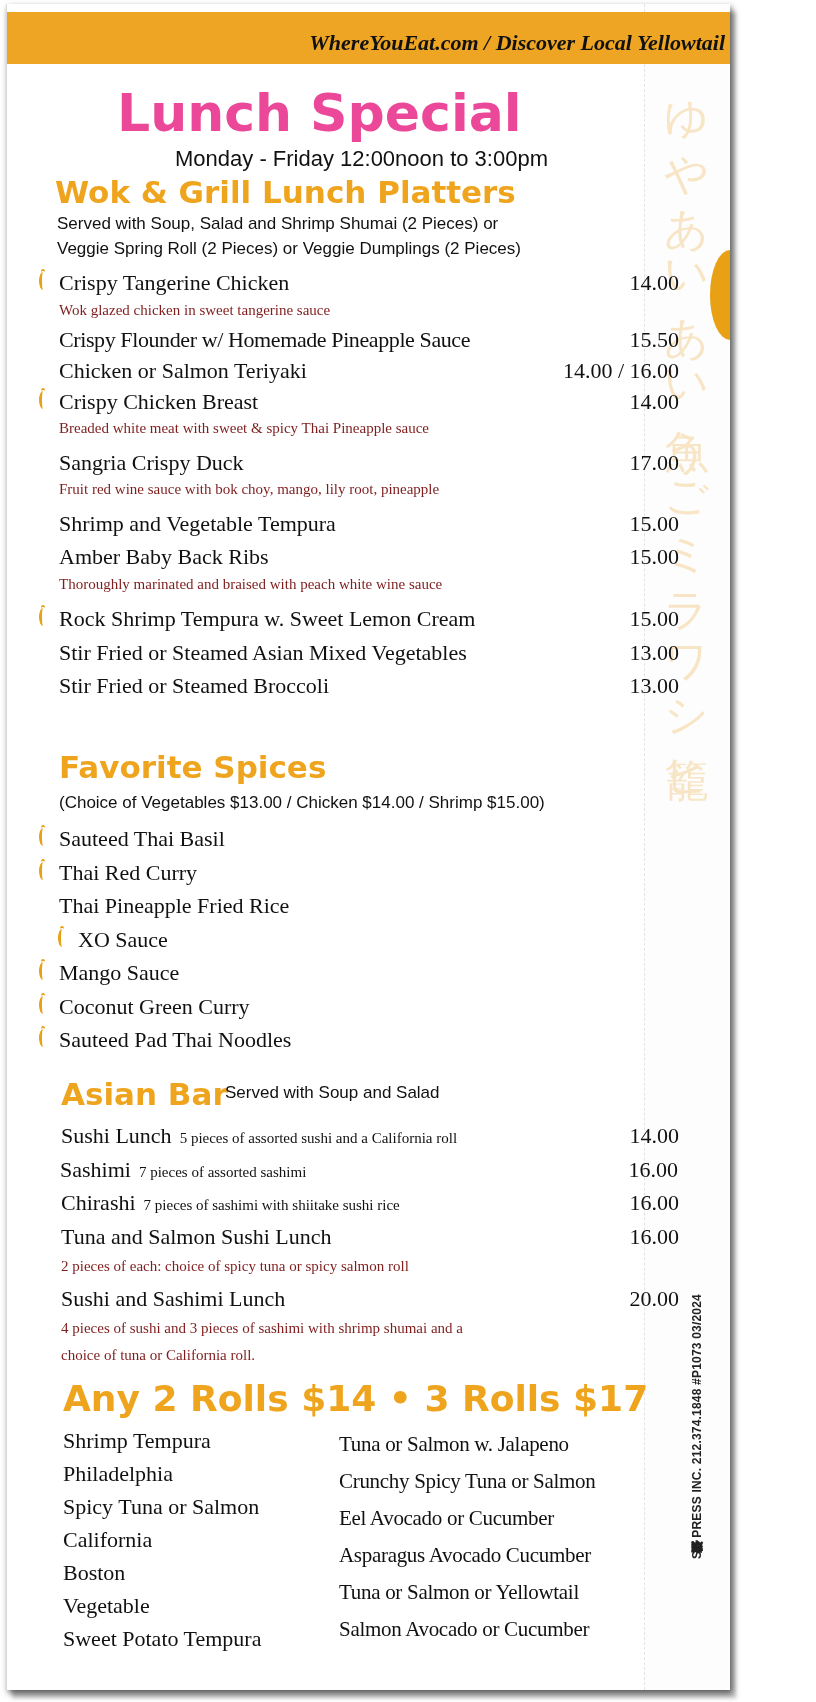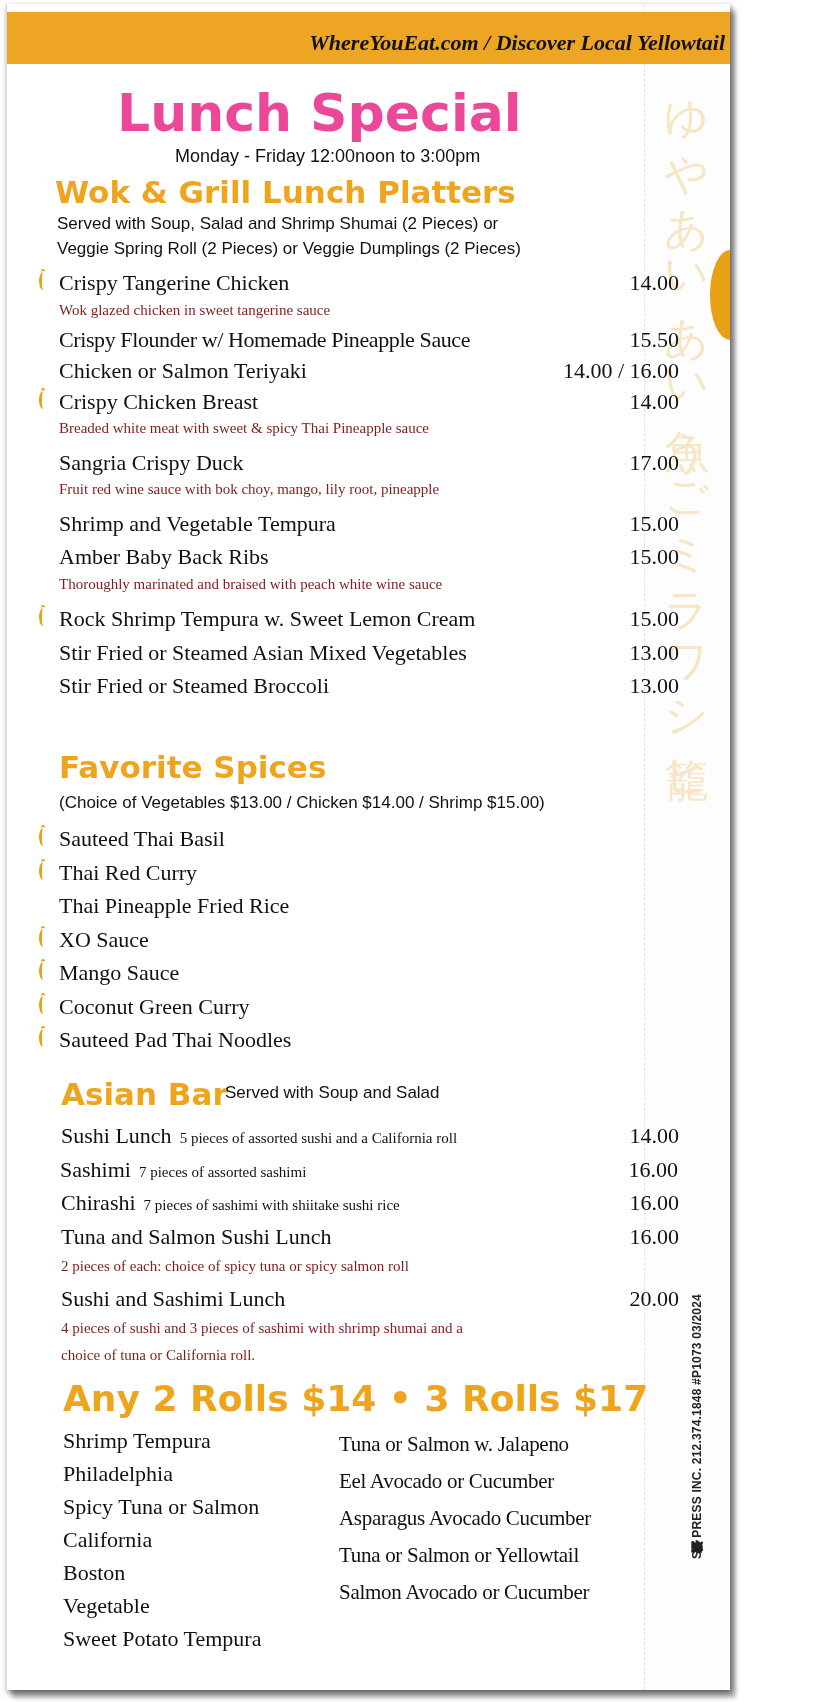--- a/index.html
+++ b/index.html
@@ -45,21 +45,21 @@
     font-size: 22px; color: #111; white-space: nowrap;
   }
 
   .title {
     position: absolute; left: 110px; top: 70px; width: 420px;
     font-family: "DejaVu Sans", sans-serif; font-weight: bold;
     font-size: 52px; color: #ec4899; letter-spacing: 0px; line-height: 60px; margin-top: 9px;
   }
   .hours {
     position: absolute; left: 168px; top: 142px;
-    font-family: "Liberation Sans", sans-serif; font-size: 18px; color: #111;
+    font-family: "Liberation Sans", sans-serif; font-size: 22px; color: #111;
   }
 
   .section-title {
     position: absolute; font-family: "DejaVu Sans", sans-serif; font-weight: bold;
     color: #efa41e; white-space: nowrap;
   }
   .sans-note {
     position: absolute; font-family: "Liberation Sans", sans-serif; font-size: 17px;
     color: #111; line-height: 26px; white-space: nowrap;
   }
@@ -170,21 +170,21 @@
     <span class="chili"></span>
     <span class="name">Sauteed Thai Basil</span>
   </div>
   <div class="row" style="top:856px;">
     <span class="chili"></span>
     <span class="name">Thai Red Curry</span>
   </div>
   <div class="row" style="top:889px;">
     <span class="name">Thai Pineapple Fried Rice</span>
   </div>
-  <div class="row" style="top:923px;">
+  <div class="row" style="top:923px;margin-left:19px;">
     <span class="chili"></span>
     <span class="name">XO Sauce</span>
   </div>
   <div class="row" style="top:956px;">
     <span class="chili"></span>
     <span class="name">Mango Sauce</span>
   </div>
   <div class="row" style="top:990px;">
     <span class="chili"></span>
     <span class="name">Coconut Green Curry</span>
@@ -227,18 +227,19 @@
     <div>Shrimp Tempura</div>
     <div>Philadelphia</div>
     <div>Spicy Tuna or Salmon</div>
     <div>California</div>
     <div>Boston</div>
     <div>Vegetable</div>
     <div>Sweet Potato Tempura</div>
   </div>
   <div class="rolls-col right" style="left:332px; top:1428px;">
     <div>Tuna or Salmon w. Jalapeno</div>
+    <div>Crunchy Spicy Tuna or Salmon</div>
     <div>Eel Avocado or Cucumber</div>
     <div>Asparagus Avocado Cucumber</div>
     <div>Tuna or Salmon or Yellowtail</div>
     <div>Salmon Avocado or Cucumber</div>
   </div>
 </div>
 
 </body></html>

